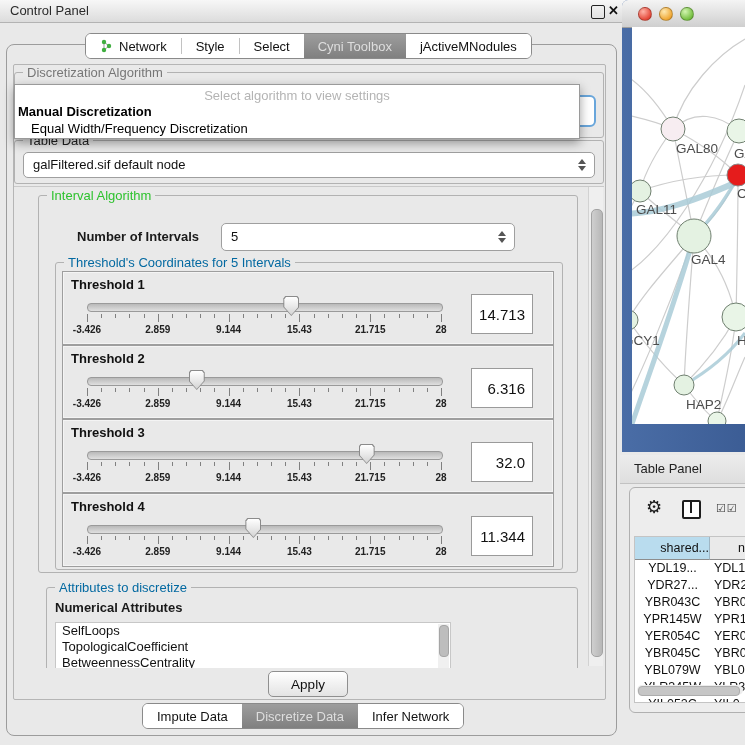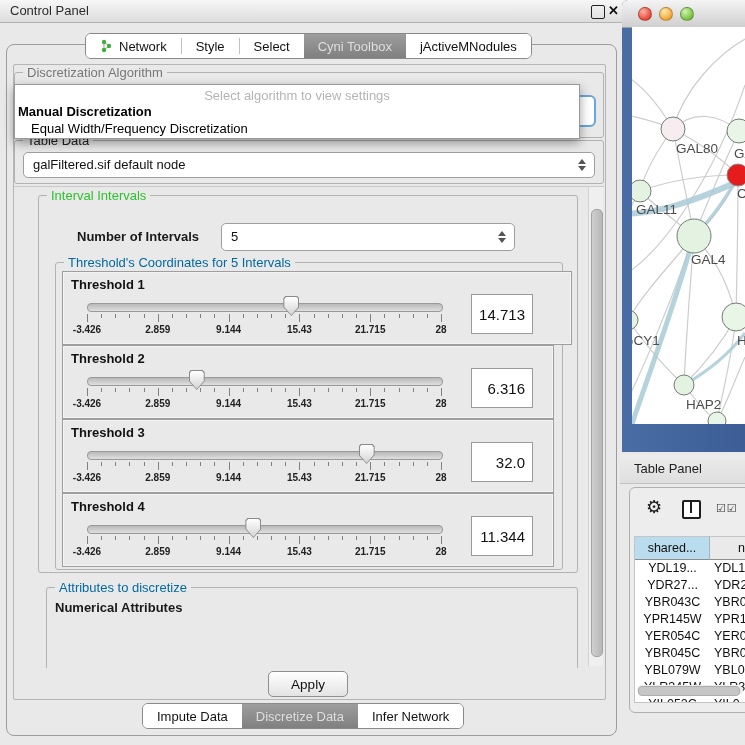--- a/index.html
+++ b/index.html
@@ -77,21 +77,21 @@
   .tp-titlebar{left:620px;top:455px;width:125px;height:28px;background:linear-gradient(#ececec,#dedede);
     border-bottom:1px solid #c2c2c2;font-size:13px;color:#222;}
   .tp-titlebar span{position:absolute;left:14px;top:6px;}
   .tp-panel{left:629px;top:487px;width:116px;height:224px;background:#ededed;border:1px solid #b0b0b0;border-radius:6px 0 0 6px;}
   .gear{position:absolute;left:16px;top:10px;font-size:18px;color:#1d1d1d;line-height:18px;}
   .splitcol{position:absolute;left:52px;top:12px;width:15px;height:15px;border:2px solid #1d1d1d;border-radius:2px;background:#fff;}
   .splitcol:before{content:"";position:absolute;left:6px;top:0;width:2px;height:11px;background:#1d1d1d;}
   .cbpair{position:absolute;left:86px;top:14px;font-size:11px;color:#333;letter-spacing:1px;}
   .tbl{position:absolute;left:4px;top:48px;width:112px;height:165px;background:#fff;border:1px solid #c4c4c4;overflow:hidden;}
   .tbl-head{position:absolute;left:0;top:0;height:23px;font-size:12.5px;color:#111;box-sizing:border-box;}
-  .h1{width:75px;background:#b9dcee;border-right:1px solid #9fb6c4;border-bottom:1px solid #8d8d8d;text-align:center;line-height:23px;}
+  .h1{width:75px;background:#b9dcee;border-right:1px solid #9fb6c4;border-bottom:1px solid #8d8d8d;text-align:right;line-height:23px;}
   .h2{left:75px;width:90px;background:#eaeaea;border-bottom:1px solid #8d8d8d;line-height:23px;padding-left:28px;}
   .trow{position:absolute;left:0;width:200px;height:17px;font-size:12.5px;color:#111;}
   .trow .c1{position:absolute;left:0;width:75px;text-align:center;line-height:17px;}
   .trow .c2{position:absolute;left:79px;line-height:17px;}
   .hsb{position:absolute;left:2px;top:148px;width:106px;height:10px;background:#ededed;border-radius:5px;}
   .hsb .th{position:absolute;left:1px;top:1px;width:100px;height:8px;border-radius:4px;background:#c6c6c6;border:1px solid #adadad;}
 </style>
 </head>
 <body>
 
@@ -152,35 +152,35 @@
       <span class="spin-arrows">
           <span class="up"></span>
           <span class="dn"></span>
         </span>
     </div>
   </div>
 
   <div class="abs scrollarea">
 
     <div class="group" style="position:absolute;left:24px;top:8px;width:538px;height:376px;">
-      <span class="group-label green">Interval Intervals</span>
+      <span class="group-label green">Interval Algorithm</span>
 
       <span style="position:absolute;left:38px;top:33px;font-size:13px;font-weight:bold;">Number of Intervals</span>
       <div class="combo" style="position:absolute;left:182px;top:27px;width:292px;height:26px;">
         <span class="val" style="top:5px;">5</span>
         <span class="spin-arrows">
             <span class="up"></span>
             <span class="dn"></span>
           </span>
       </div>
 
       <div class="group" style="position:absolute;left:16px;top:66px;width:506px;height:306px;">
         <span class="group-label blue">Threshold's Coordinates for 5 Intervals</span>
         <div id="thresholds-container">
-            <div class="thr-panel" style="top: 8px; padding-left: 18px;">
+            <div class="thr-panel" style="top: 8px;">
               <div class="thr-label">Threshold 1</div>
               <div class="track"></div>
               <div class="thumb-o" style="left: 220.328px;">
                 <div class="thumb-i"></div>
               </div>
               <div class="tick" style="left: 24px; top: 42px; height: 8px;"></div>
               <div class="tick" style="left: 38.16px; top: 42px; height: 4px;"></div>
               <div class="tick" style="left: 52.32px; top: 42px; height: 4px;"></div>
               <div class="tick" style="left: 66.48px; top: 42px; height: 4px;"></div>
               <div class="tick" style="left: 80.64px; top: 42px; height: 4px;"></div>
@@ -333,20 +333,29 @@
               <div class="ticklab" style="left: 378px; top: 52px;">28</div>
               <div class="valbox">11.344</div>
             </div>
           </div>
       </div>
     </div>
 
     <div class="group" style="position:absolute;left:32px;top:400px;width:530px;height:96px;">
       <span class="group-label blue">Attributes to discretize</span>
       <span style="position:absolute;left:8px;top:12px;font-size:13px;font-weight:bold;">Numerical Attributes</span>
+      <div class="attr-list" id="attr-list">
+
+      <div class="attr-item">SelfLoops</div>
+          <div class="attr-item">TopologicalCoefficient</div>
+          <div class="attr-item">BetweennessCentrality</div>
+          <div class="list-sb">
+            <div class="th"></div>
+          </div>
+        </div>
     </div>
   </div>
 
   <div class="abs vsb-track">
     <div class="vsb-thumb" style="top:22px;height:446px;"></div>
   </div>
 
   <div class="abs btn" style="left:268px;top:671px;width:78px;height:24px;">
     <span>Apply</span>
   </div>

